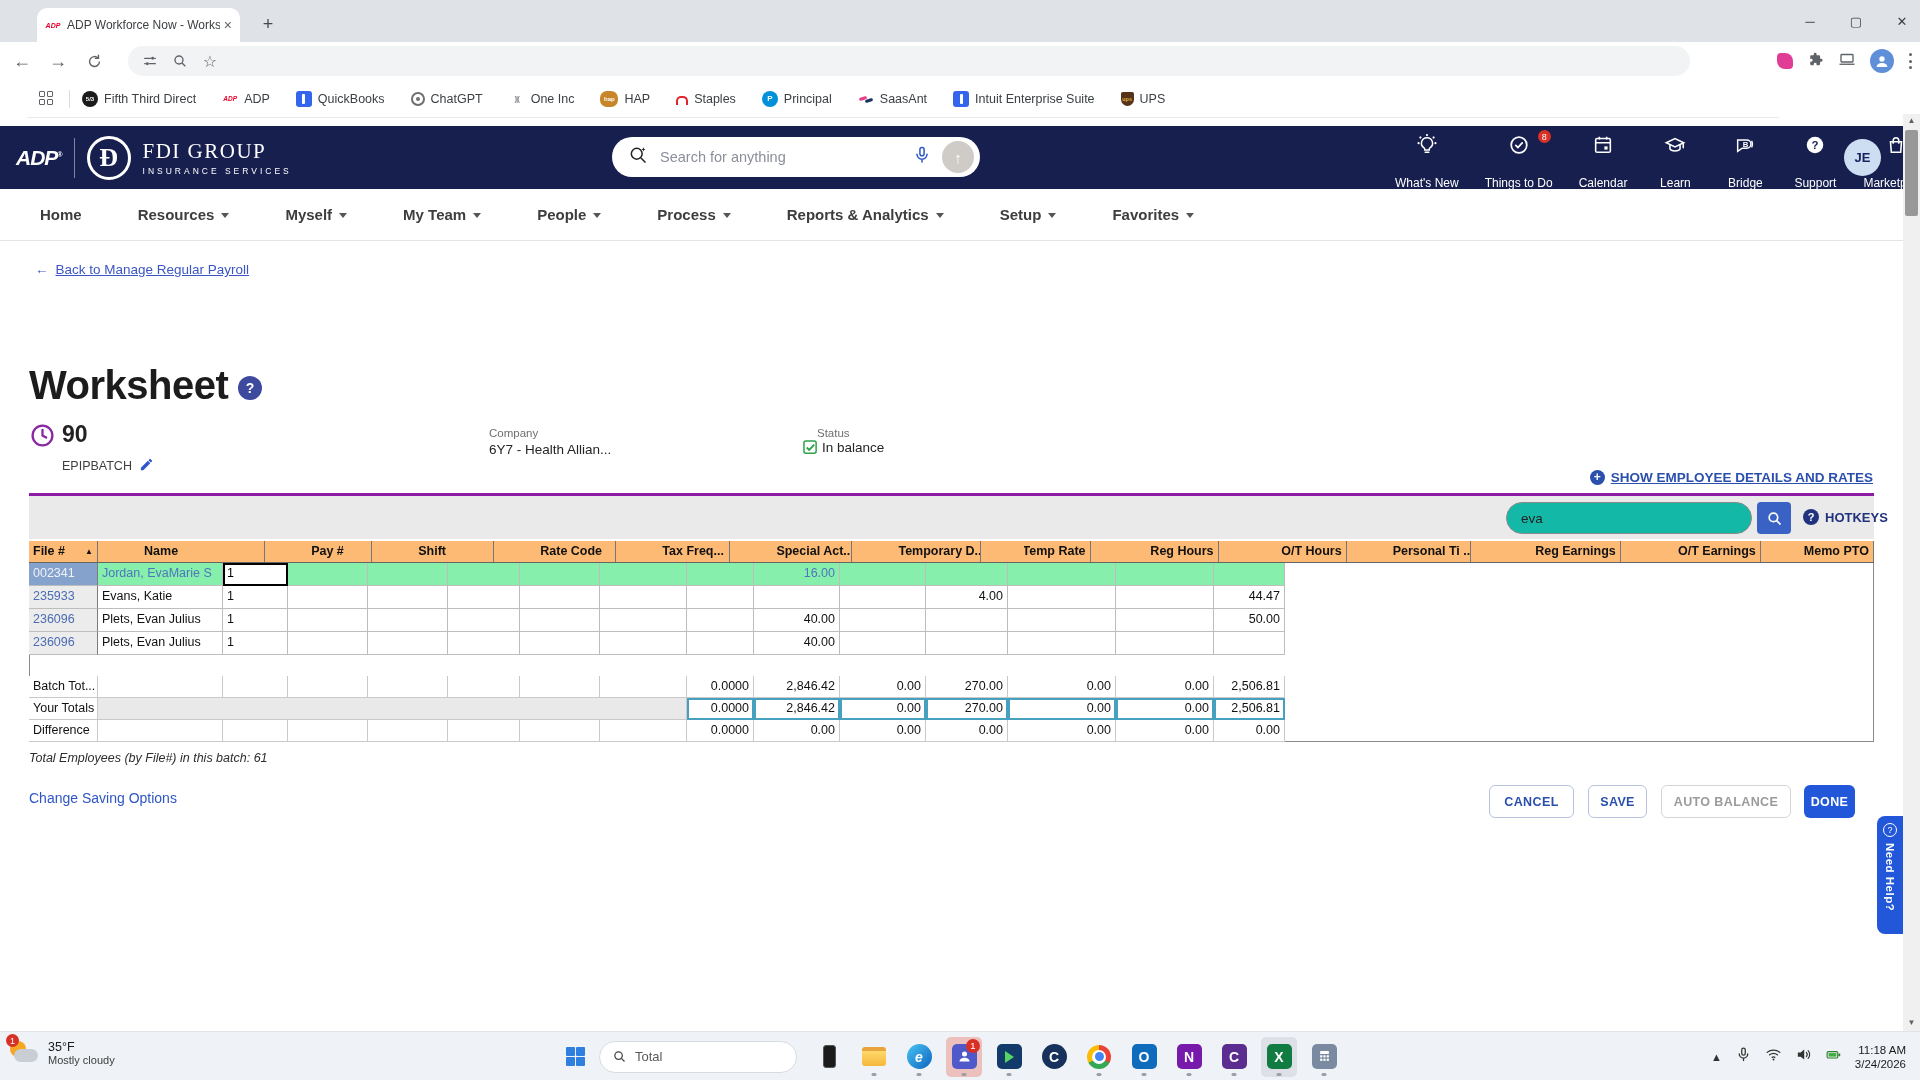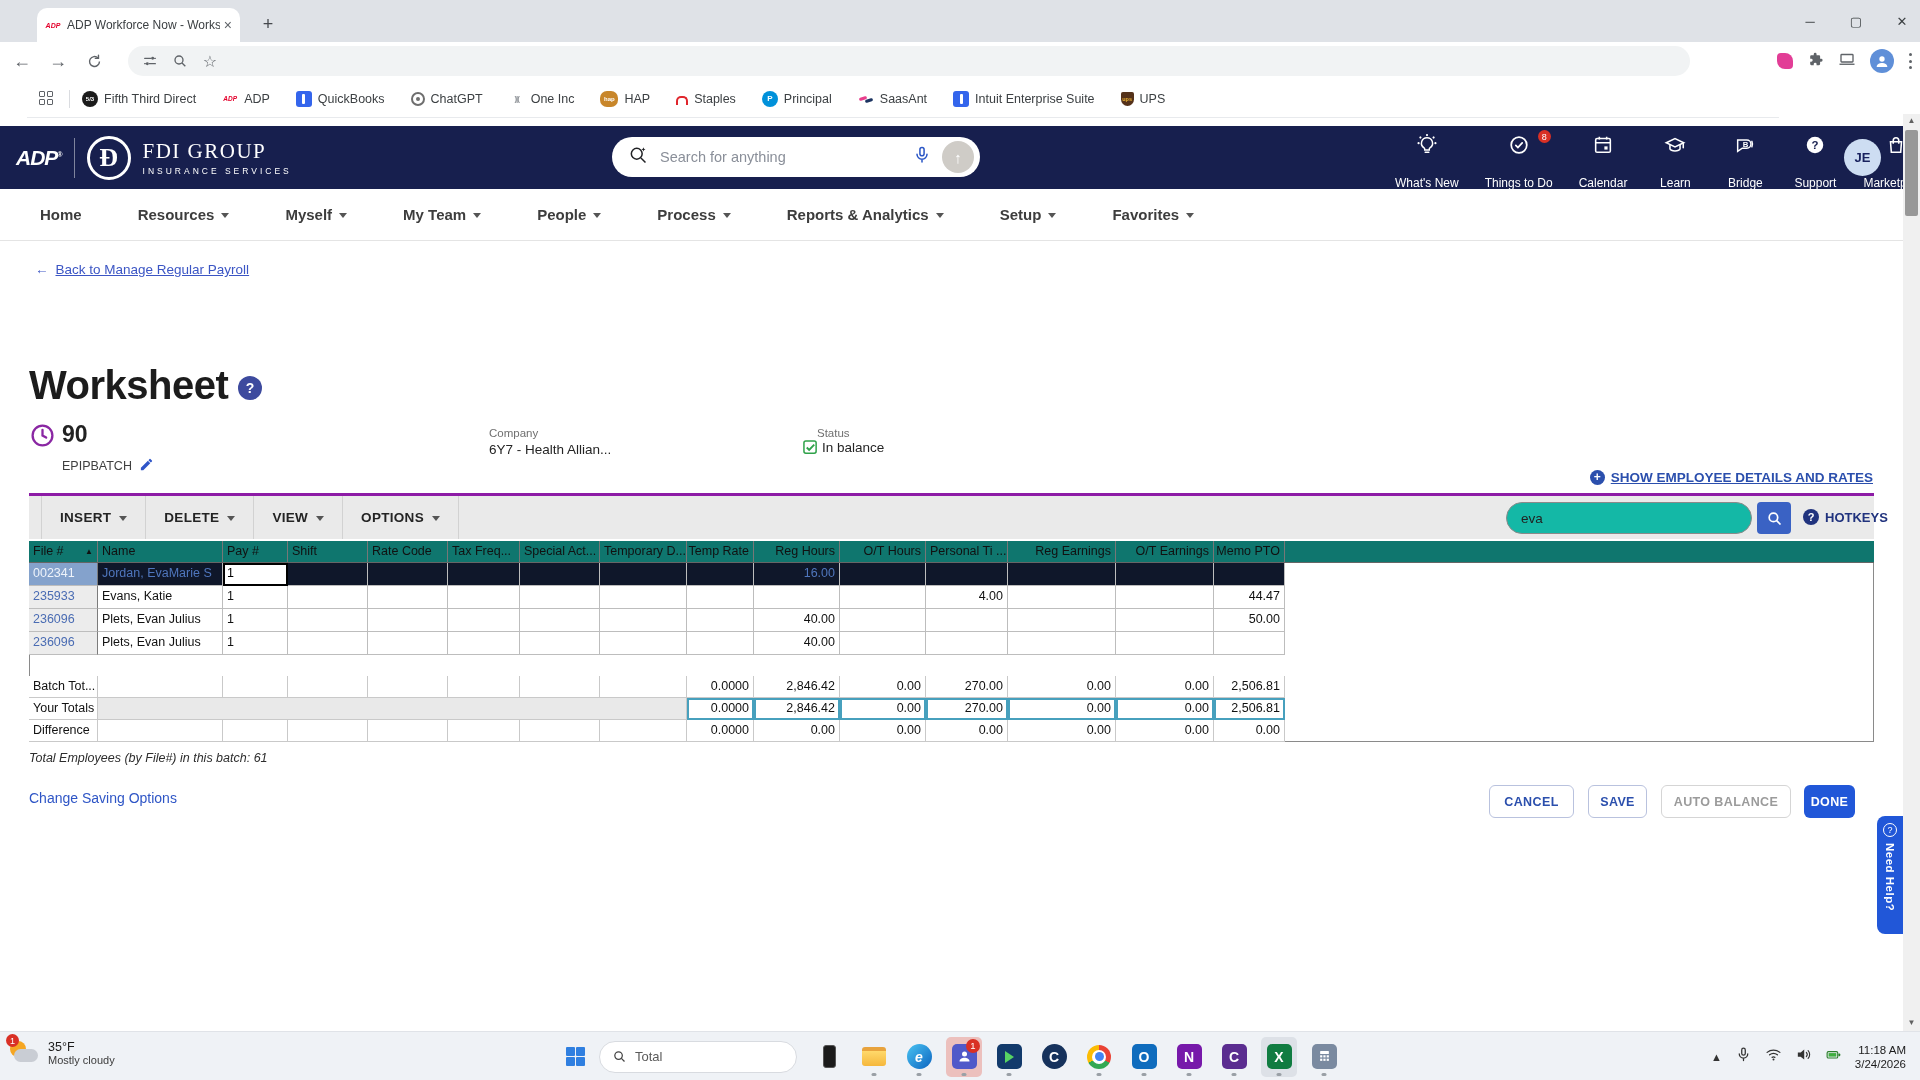--- a/index.html
+++ b/index.html
@@ -94,28 +94,28 @@
 .gt-btn:first-child { border-left:1px solid #d2d2d2; margin-left:12px; }
 .gt-search { position:absolute; left:1477px; top:6px; width:246px; height:32px; border:1.5px solid #8a8a8a; border-radius:16px; background:#14b8a6; font-size:13.5px; padding:0 14px; font-family:"Liberation Sans", sans-serif; color:#222; outline:none; }
 .gt-search-btn { position:absolute; left:1728px; top:6px; width:34px; height:32px; background:#3a62c4; border-radius:4px; display:flex; align-items:center; justify-content:center; }
 .hotkeys { position:absolute; left:1774px; top:13px; display:flex; align-items:center; gap:6px; color:#21337e; font-weight:bold; font-size:13px; }
 .q-circ { width:16px; height:16px; border-radius:50%; background:#21337e; color:#fff; font-size:11px; display:flex; align-items:center; justify-content:center; }
 
 
 #grid { position:absolute; left:29px; top:423px; width:1845px; font-size:12.5px; color:#111; }
 .g-frame { position:absolute; left:0; top:0; width:1845px; height:201px; border:1px solid #8a8a8a; pointer-events:none; }
 .g-row { display:flex; position:relative; }
-.g-head { background:#0f766e; font-weight:normal; border-bottom:1px solid #666; }
+.g-head { background:#fdba74; font-weight:bold; border-bottom:1px solid #666;justify-content:space-between; }
 .g-hcell { border-right:1px solid #777; padding:0 4px; line-height:21px; overflow:hidden; white-space:nowrap; display:flex; justify-content:flex-start; gap:2px; }
 .g-hcell.num { justify-content:flex-end; }
 .g-hcell .sort { font-size:8px; align-self:center; margin-left:auto; }
 .g-cell { padding:0 4px; white-space:nowrap; overflow:hidden; }
 .g-data .g-cell { border-right:1px solid #bdbdbd; border-bottom:1px solid #bdbdbd; line-height:21px; background:#fff; }
 .g-data .g-cell.file { background:#ececec; color:#4a6cb3; border-right:1px solid #7c7c7c; }
-.g-data.sel .g-cell { background:#0f172a; color:#4f76bd; }
+.g-data.sel .g-cell { background:#86efac; color:#4f76bd; }
 .g-data.sel .g-cell.file { background:#84a2cc; color:#eef3fa; }
 .g-cell.focus { background:#fff !important; color:#000 !important; outline:2px solid #000; outline-offset:-2px; }
 .g-cell.num { text-align:right; }
 .g-tot .g-cell { border-right:1px solid #c9c9c9; border-bottom:1px solid #c9c9c9; background:#fff; line-height:20px; }
 .g-your .merged { background:#e9e9e9; }
 .g-your .teal { outline:2px solid #47a0bd; outline-offset:-2px; }
 .footer-note { position:absolute; left:29px; top:633px; font-size:12.5px; font-style:italic; color:#2d2d2d; }
 .change-saving { position:absolute; left:29px; top:672px; font-size:14px; color:#2e55c6; }
 
 
@@ -455,38 +455,20 @@
         </svg>
       <span>In balance</span>
     </div>
 
     <div class="show-details">
       <span class="plus-circ">+</span>
       <span class="txt">SHOW EMPLOYEE DETAILS AND RATES</span>
     </div>
 
     <div class="grid-toolbar">
-      <span id="gt-menus" style="display:flex;align-items:stretch;">
-          <span class="gt-btn">
-            <span>INSERT</span>
-            <span class="caret"></span>
-          </span>
-          <span class="gt-btn">
-            <span>DELETE</span>
-            <span class="caret"></span>
-          </span>
-          <span class="gt-btn">
-            <span>VIEW</span>
-            <span class="caret"></span>
-          </span>
-          <span class="gt-btn">
-            <span>OPTIONS</span>
-            <span class="caret"></span>
-          </span>
-        </span>
       <input class="gt-search" value="eva" style="">
       <span class="gt-search-btn">
         <svg viewBox="0 0 24 24" width="17" height="17" fill="none" stroke="#fff" stroke-width="2.4">
             <circle cx="10.5" cy="10.5" r="6"></circle>
             <path d="M15 15l5.5 5.5"></path>
           </svg>
       </span>
       <span class="hotkeys">
         <span class="q-circ">?</span>
         <span>HOTKEYS</span>

